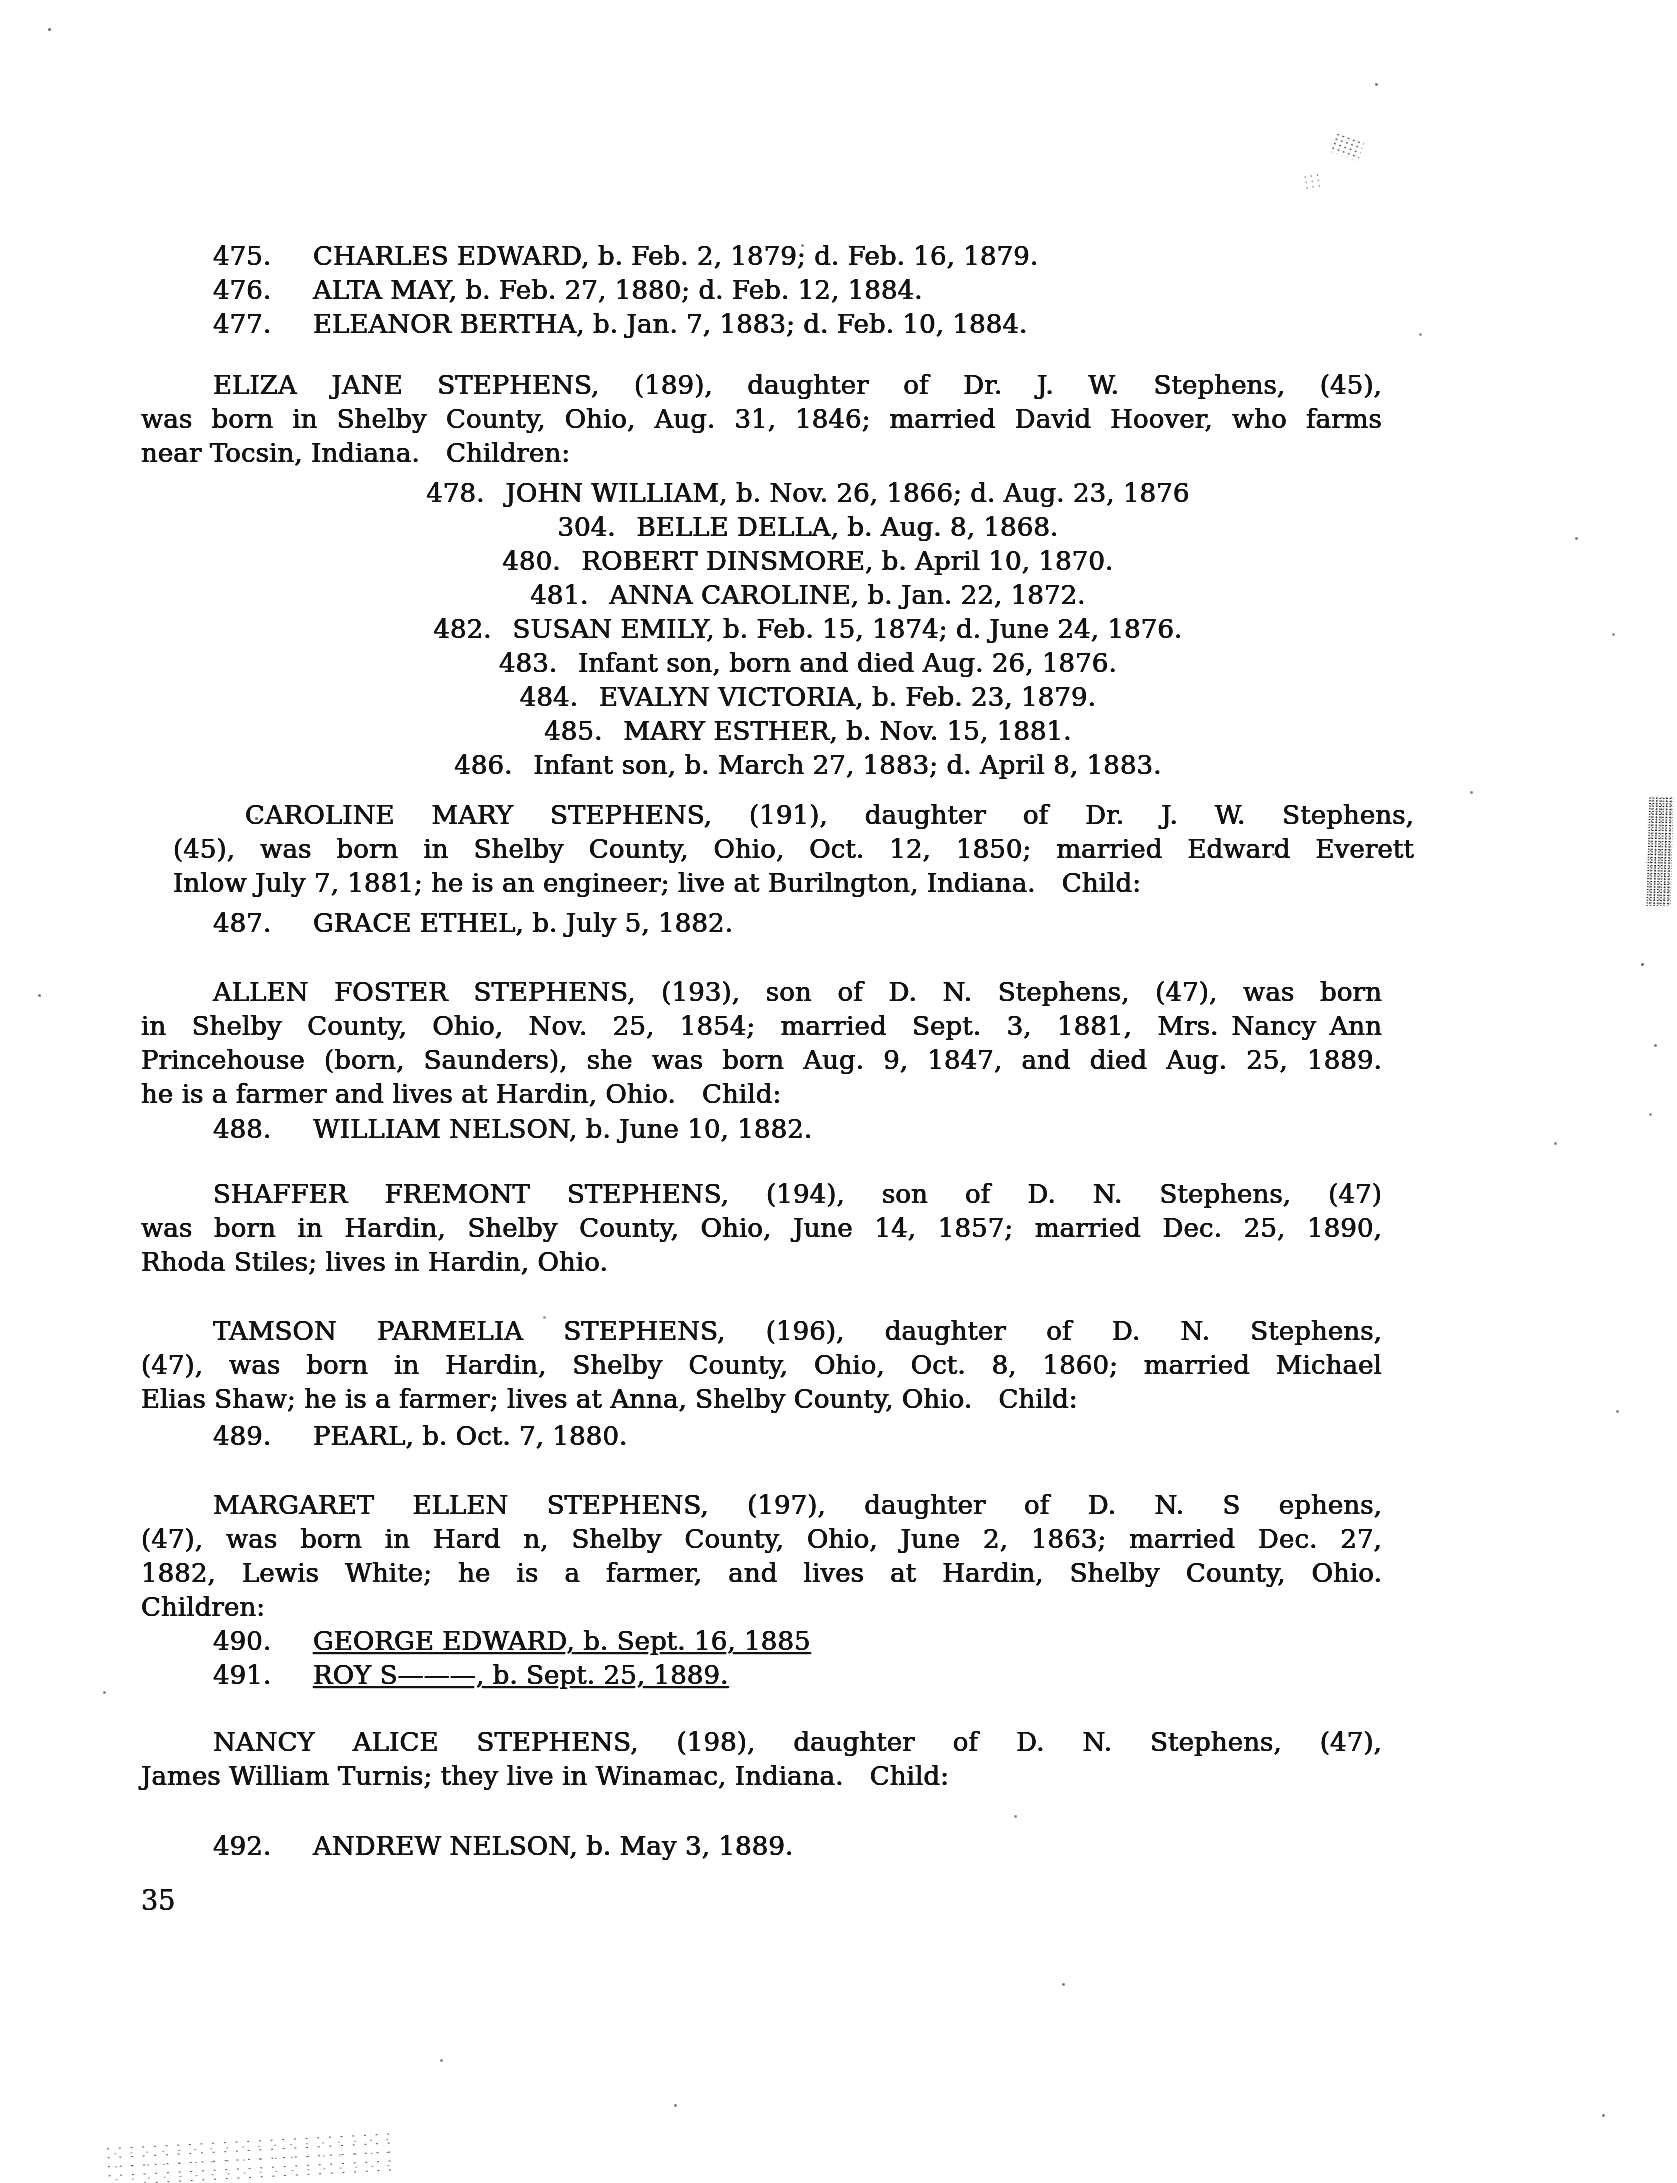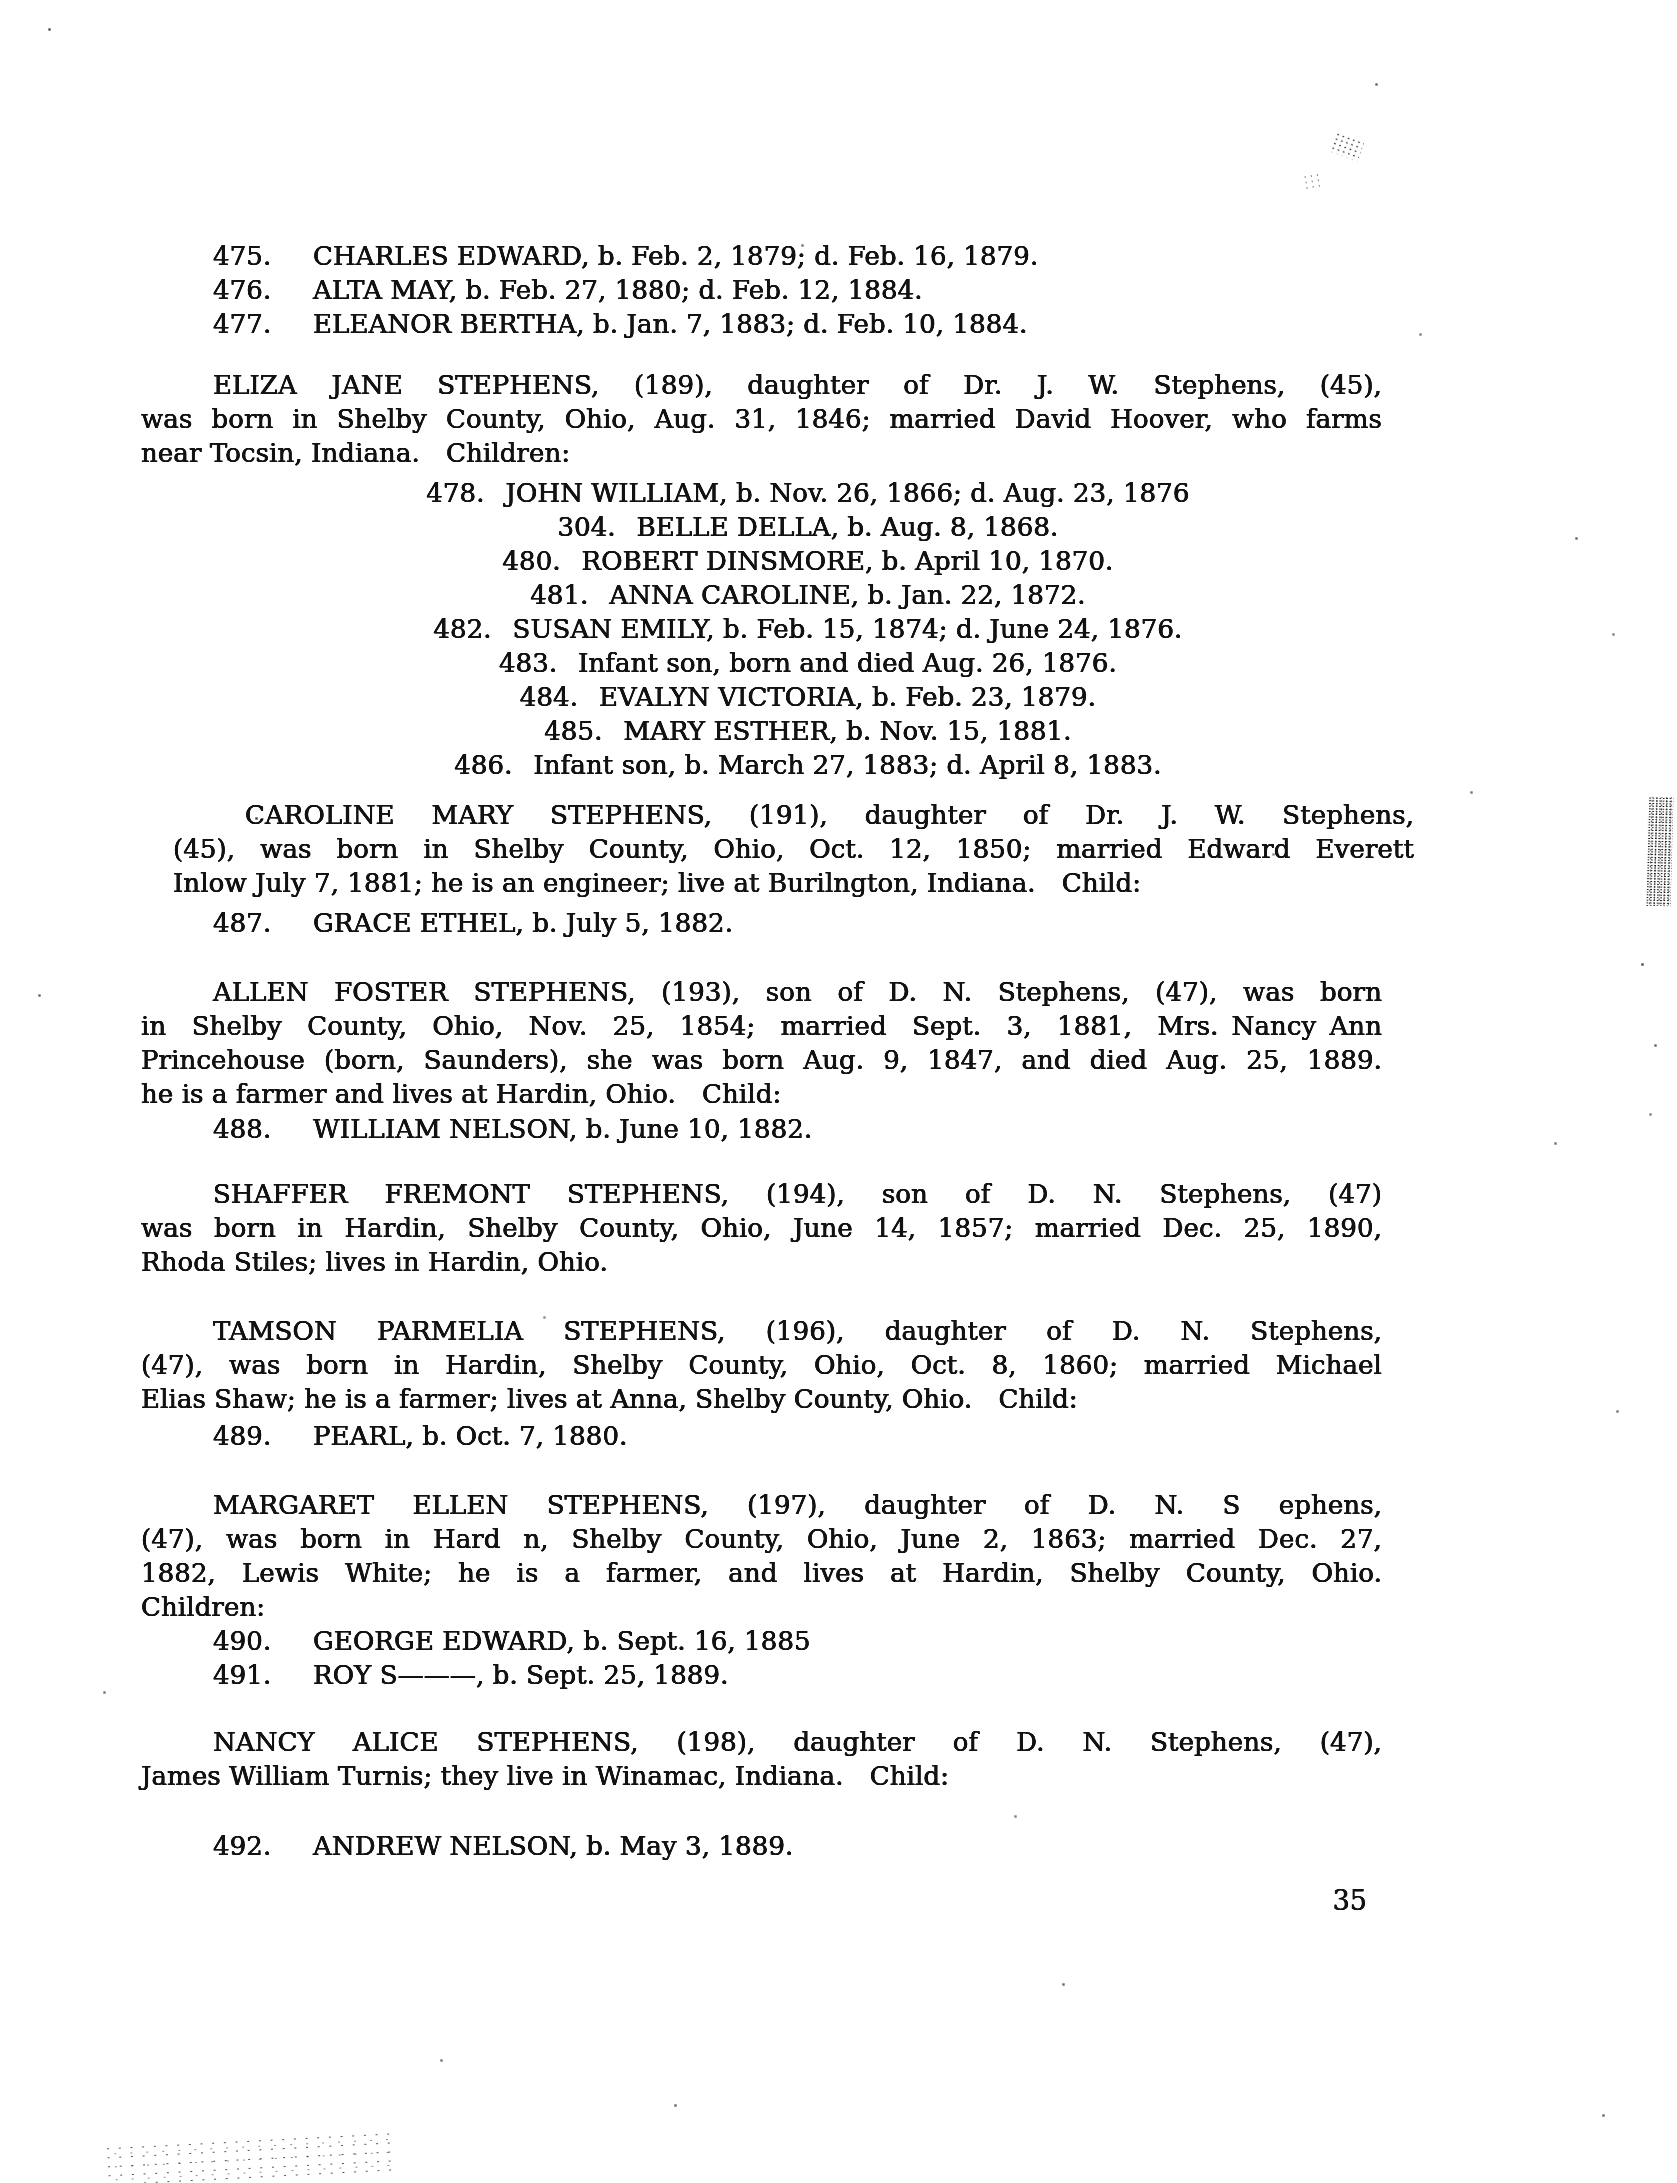--- a/index.html
+++ b/index.html
@@ -19,22 +19,22 @@
     font-size:26px;
     text-shadow:0.3px 0 0 currentColor,-0.3px 0 0 currentColor,0 0.2px 0 currentColor;
     letter-spacing:0.1px;
   }
   .para .line{line-height:34px;}
   .line.j{text-align:justify;text-align-last:justify;}
   .line.ind{text-indent:72px;}
   .list .entry{line-height:var(--lh,34px);padding-left:72px;white-space:nowrap;}
   .list .entry .num{display:inline-block;min-width:100px;}
   .pageno{
-    position:absolute;left:126px;width:1241px;top:1885px;
-    text-align:right;font-size:27px;
+    position:absolute;left:141px;width:1241px;top:1885px;
+    text-align:left;font-size:27px;
     text-shadow:0.3px 0 0 currentColor,-0.3px 0 0 currentColor;
   }
   
   .streak{
     position:absolute;left:1647px;top:797px;width:25px;height:109px;
     background-image:radial-gradient(circle,#000 0.8px,transparent 1px),
                      radial-gradient(circle,rgba(0,0,0,.8) 0.7px,transparent 1px);
     background-size:3.4px 2.7px,4.8px 4.1px;
     background-position:0 0,1.4px 2.1px;
     transform:rotate(1.5deg);
@@ -142,21 +142,21 @@
       </div>
       <div class="block list" style="top: 1419px; --lh: 34px;">
         <div class="entry"><span class="num">489.</span><span class="txt">PEARL, b. Oct. 7, 1880.</span></div>
       </div>
       <div class="block para" style="top: 1488px;">
         <div class="line j ind">MARGARET ELLEN STEPHENS, (197), daughter of D. N. S ephens,</div>
         <div class="line j">(47), was born in Hard n, Shelby County, Ohio, June 2, 1863; married Dec. 27,</div>
         <div class="line j">1882, Lewis White; he is a farmer, and lives at Hardin, Shelby County, Ohio.</div>
         <div class="line">Children:</div>
       </div>
-      <div class="block list" style="top: 1624px; --lh: 34px;">
+      <div class="block list" style="top: 1624px; text-decoration: underline; --lh: 34px;">
         <div class="entry"><span class="num">490.</span><span class="txt">GEORGE EDWARD, b. Sept. 16, 1885</span></div>
         <div class="entry"><span class="num">491.</span><span class="txt">ROY S———, b. Sept. 25, 1889.</span></div>
       </div>
       <div class="block para" style="top: 1725px;">
         <div class="line j ind">NANCY ALICE STEPHENS, (198), daughter of D. N. Stephens, (47),</div>
         <div class="line">James William Turnis; they live in Winamac, Indiana.  Child:</div>
       </div>
       <div class="block list" style="top: 1829px; --lh: 34px;">
         <div class="entry"><span class="num">492.</span><span class="txt">ANDREW NELSON, b. May 3, 1889.</span></div>
       </div>

